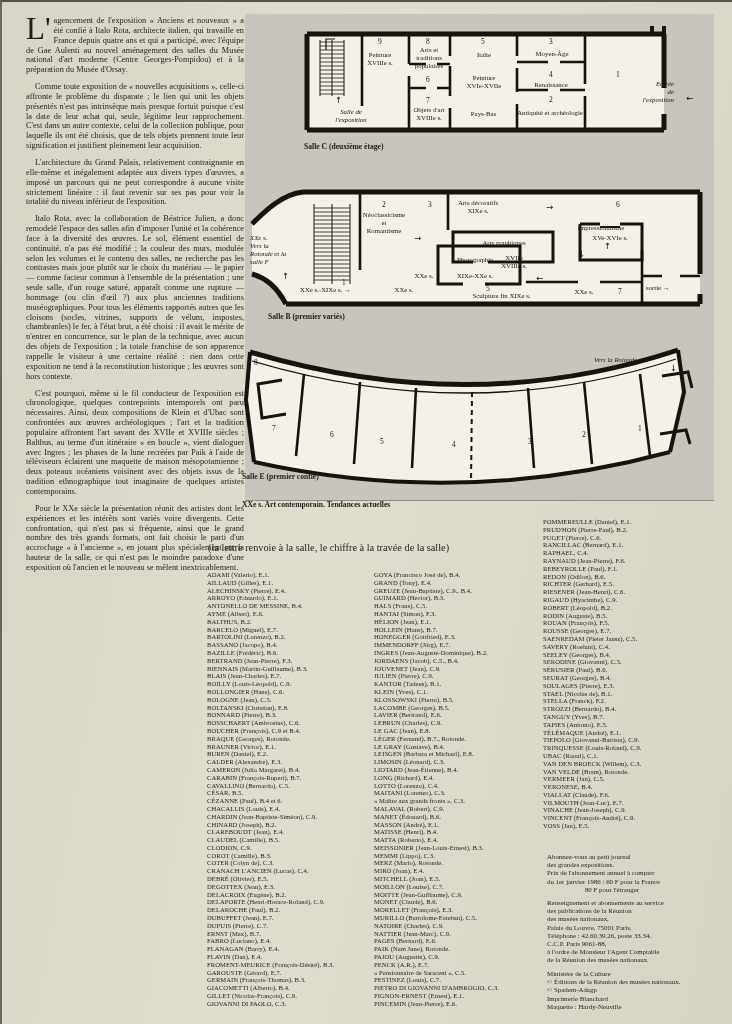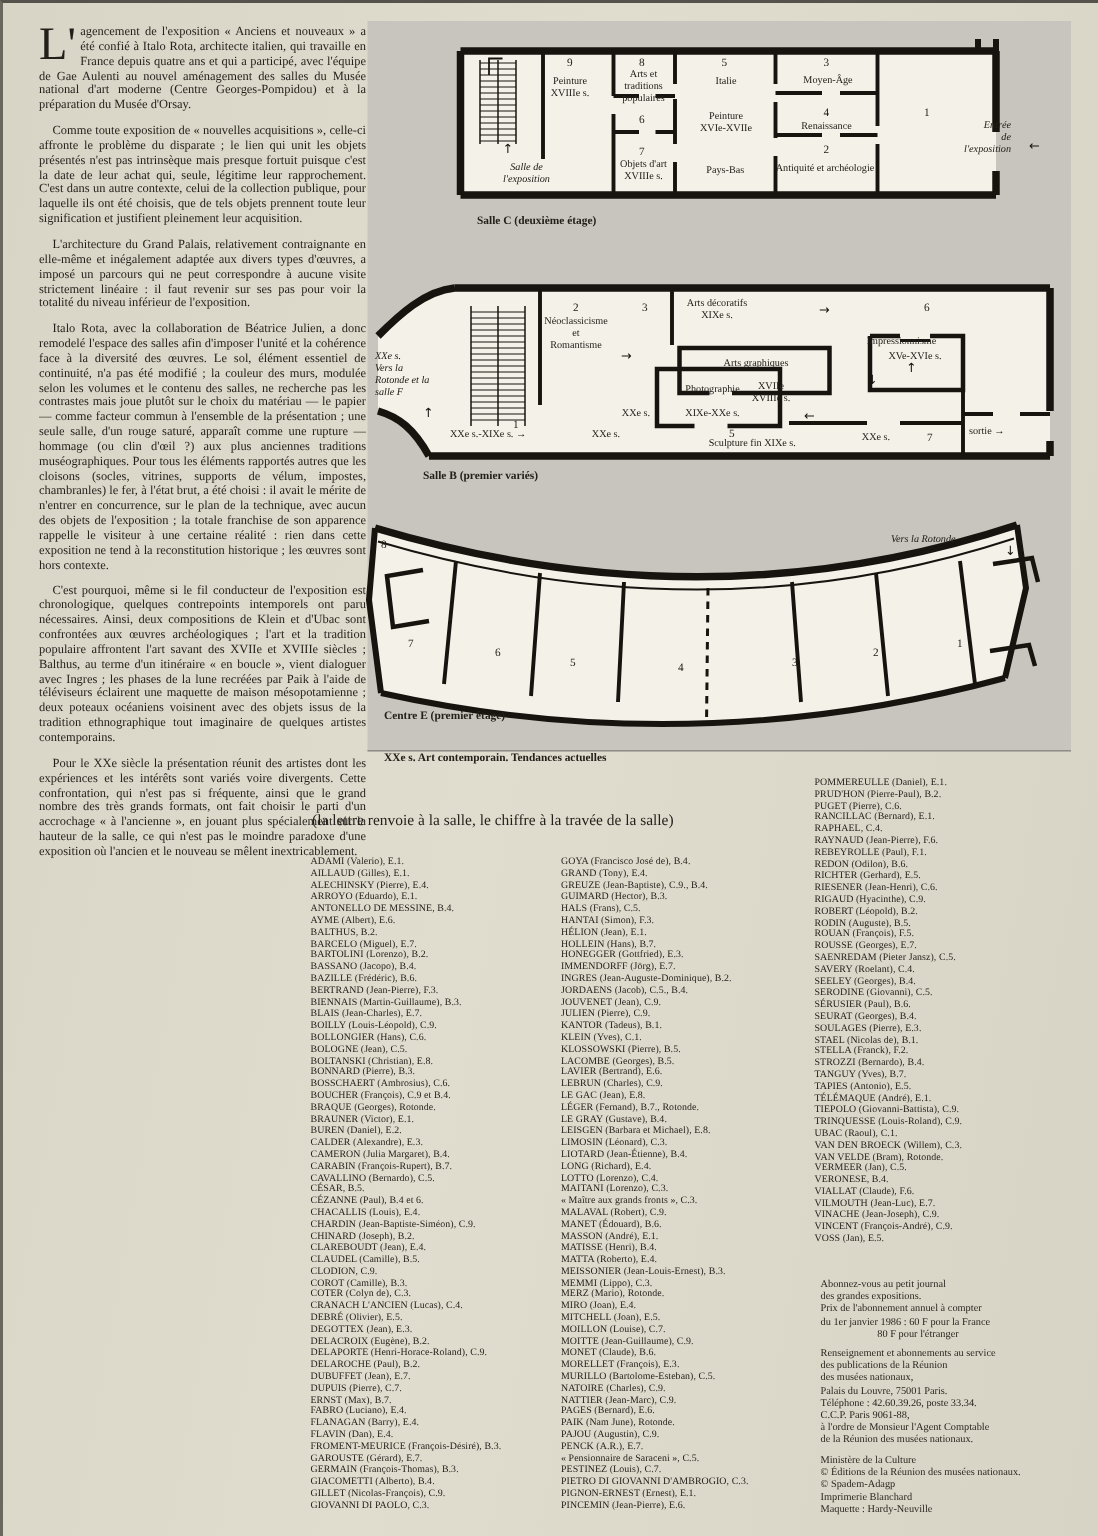--- a/index.html
+++ b/index.html
@@ -18,21 +18,21 @@
                background:#c7c5bd;border-bottom:1px solid #8f8d86;}
   .plan{position:absolute;}
   .plan svg{position:absolute;left:0;top:0;display:block;}
   .lbl{position:absolute;font-size:6.8px;line-height:1.18;text-align:center;
        white-space:pre-line;color:#23201a;}
   .lbl.it{font-style:italic;}
   .lbl.left{text-align:left;}
   .lbl.right{text-align:right;}
   .num{position:absolute;font-size:7.5px;color:#1d1a15;}
   .arrow{position:absolute;font-family:"DejaVu Sans",sans-serif;font-size:8.5px;color:#14110d;line-height:1;}
-  .plan-caption{position:absolute;font-size:7.6px;font-weight:bold;color:#23201a;white-space:pre;margin-left:14px;}
+  .plan-caption{position:absolute;font-size:7.6px;font-weight:bold;color:#23201a;white-space:pre;}
   
   .artists-title{position:absolute;left:205px;top:504px;font-size:21.5px;font-style:italic;
                  font-weight:bold;letter-spacing:0.2px;}
   .artists-subtitle{position:absolute;left:206px;top:540px;font-size:10.3px;}
   .artist-col{position:absolute;margin:0;padding:0;list-style:none;font-size:6.6px;
               line-height:7.8px;letter-spacing:0.05px;}
   .artist-col li{white-space:nowrap;}
   
   .info-block{position:absolute;font-size:6.9px;line-height:8.2px;white-space:pre;color:#2a2720;}
 </style>
@@ -174,21 +174,21 @@
       <div class="num" style="left:12px;top:20px">8</div>
       <div class="num" style="left:30px;top:86px">7</div>
       <div class="num" style="left:88px;top:92px">6</div>
       <div class="num" style="left:138px;top:99px">5</div>
       <div class="num" style="left:210px;top:102px">4</div>
       <div class="num" style="left:286px;top:99px">3</div>
       <div class="num" style="left:340px;top:92px">2</div>
       <div class="num" style="left:396px;top:86px">1</div>
       <div class="lbl it left" style="left:352px;top:18px;width:78px">Vers la Rotonde</div>
       <div class="arrow" style="left:428px;top:26px">↓</div>
-      <div class="plan-caption" style="left:0px;top:134px">Centre E (premier étage)</div>
+      <div class="plan-caption" style="left:0px;top:134px">Salle E (premier confié)</div>
       <div class="plan-caption sub" style="left:0px;top:162px;font-weight:bold">XXe s. Art contemporain. Tendances actuelles</div>
     </div>
   </div>
 
   <div class="artists-subtitle">(la lettre renvoie à la salle, le chiffre à la travée de la salle)</div>
 
   <ul class="artist-col" style="left:205px;top:569px;width:164px">
       <li>ADAMI (Valerio), E.1.</li>
       <li>AILLAUD (Gilles), E.1.</li>
       <li>ALECHINSKY (Pierre), E.4.</li>

